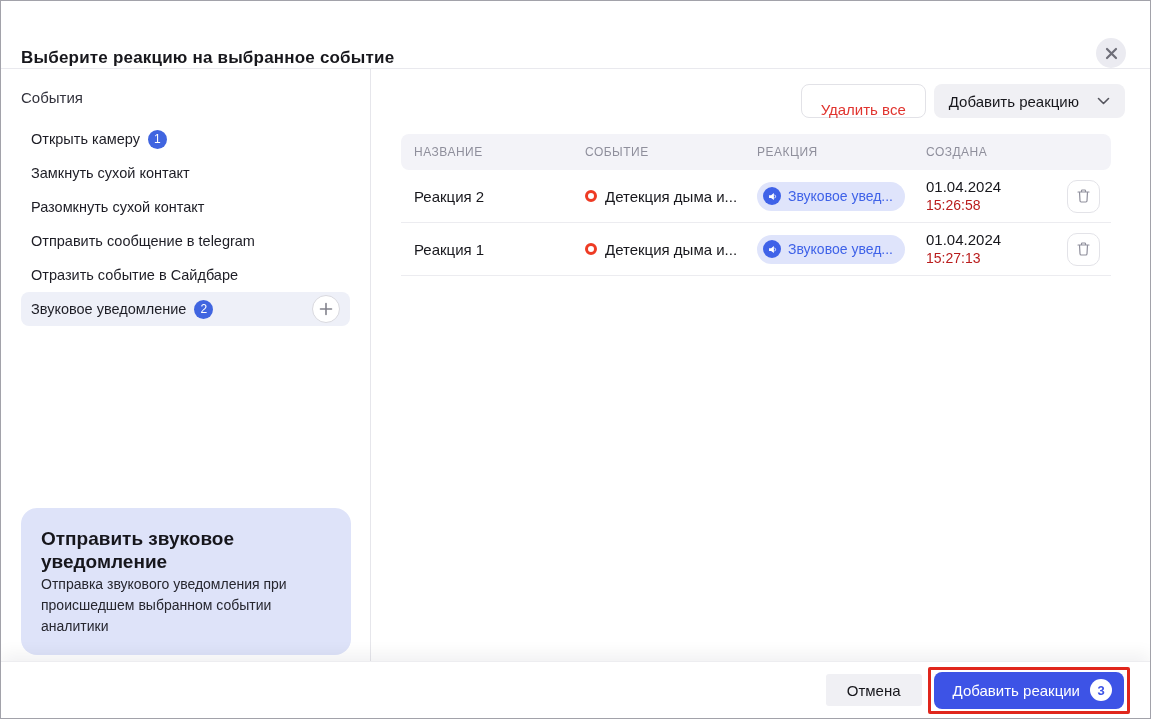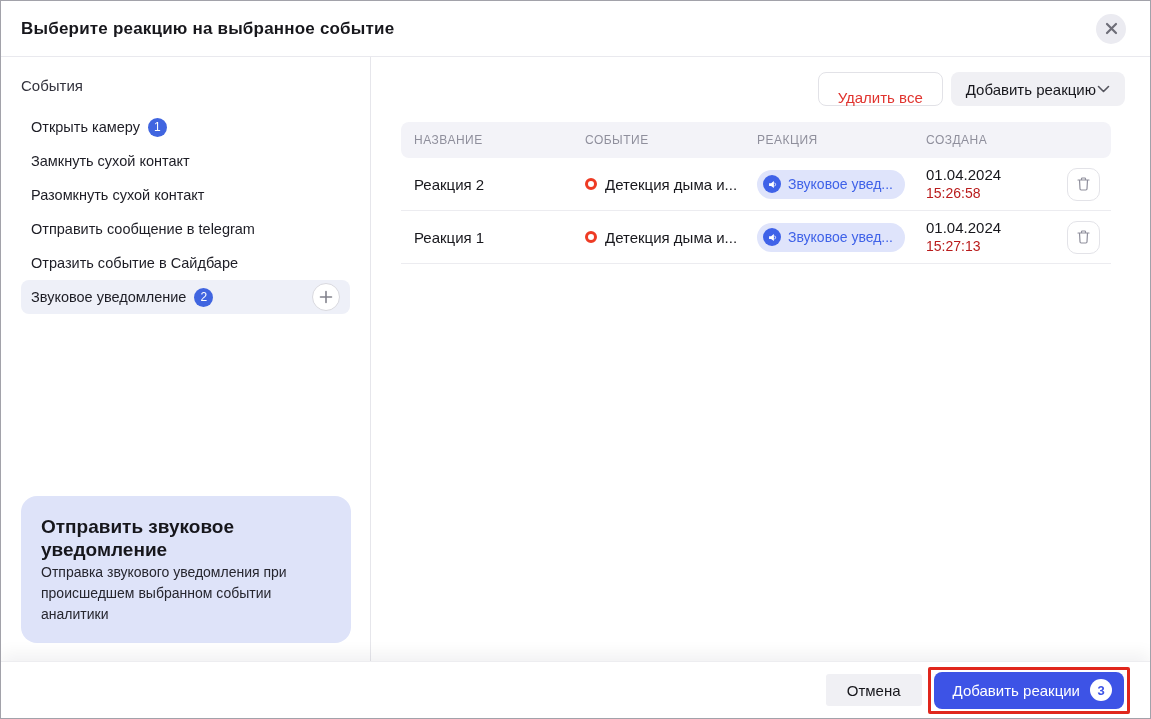--- a/index.html
+++ b/index.html
@@ -4,21 +4,21 @@
 <style>
   * { margin:0; padding:0; box-sizing:border-box; }
   html,body { background:#fff; }
   body { font-family:"Liberation Sans", sans-serif; }
   .screen {
     position:relative; width:1151px; height:719px; background:#fff;
     border:1px solid #a2a2aa; overflow:hidden;
   }
   
   .header {
-    height:56px; display:flex; align-items:center;
+    height:68px; display:flex; align-items:flex-end;
     padding:0 24px 0 20px; border-bottom:1px solid #e9e9ee;
   }
   .dlg-title { font-size:17px; font-weight:700; color:#17171c; letter-spacing:.2px; }
   .close-btn {
     margin-left:auto; width:30px; height:30px; border-radius:50%;
     background:#ebebf1; border:none; display:flex; align-items:center; justify-content:center;
     cursor:pointer;
   }
   
   .body { display:flex; height:604px; }
@@ -47,21 +47,21 @@
   .info-desc { font-size:14px; color:#26262f; line-height:1.5; max-width:285px; }
   
   .main { flex:1; padding:15px 25px 0 30px; }
   .toolbar { display:flex; justify-content:flex-end; gap:8px; }
   .btn-delete-all {
     height:34px; padding:16px 19px; background:#fff; border:1px solid #e2e2e7; border-radius:8px;
     color:#e0342f; font-size:15px; font-family:inherit; cursor:pointer;
   }
   .btn-add-dropdown {
     height:34px; padding:0 15px; background:#f0f0f4; border:none; border-radius:8px;
-    color:#17171c; font-size:15px; font-family:inherit; display:flex; align-items:center; gap:1px;
+    color:#17171c; font-size:15px; font-family:inherit; display:flex; align-items:center; gap:18px;
     cursor:pointer;
   }
   
   .rtable { margin-top:16px; width:710px; }
   .thead {
     display:flex; align-items:center; height:36px; background:#f3f3f8; border-radius:8px;
     font-size:12px; color:#8f8f9c; letter-spacing:.5px;
   }
   .col-name { width:184px; padding-left:13px; }
   .col-event { width:172px; }

